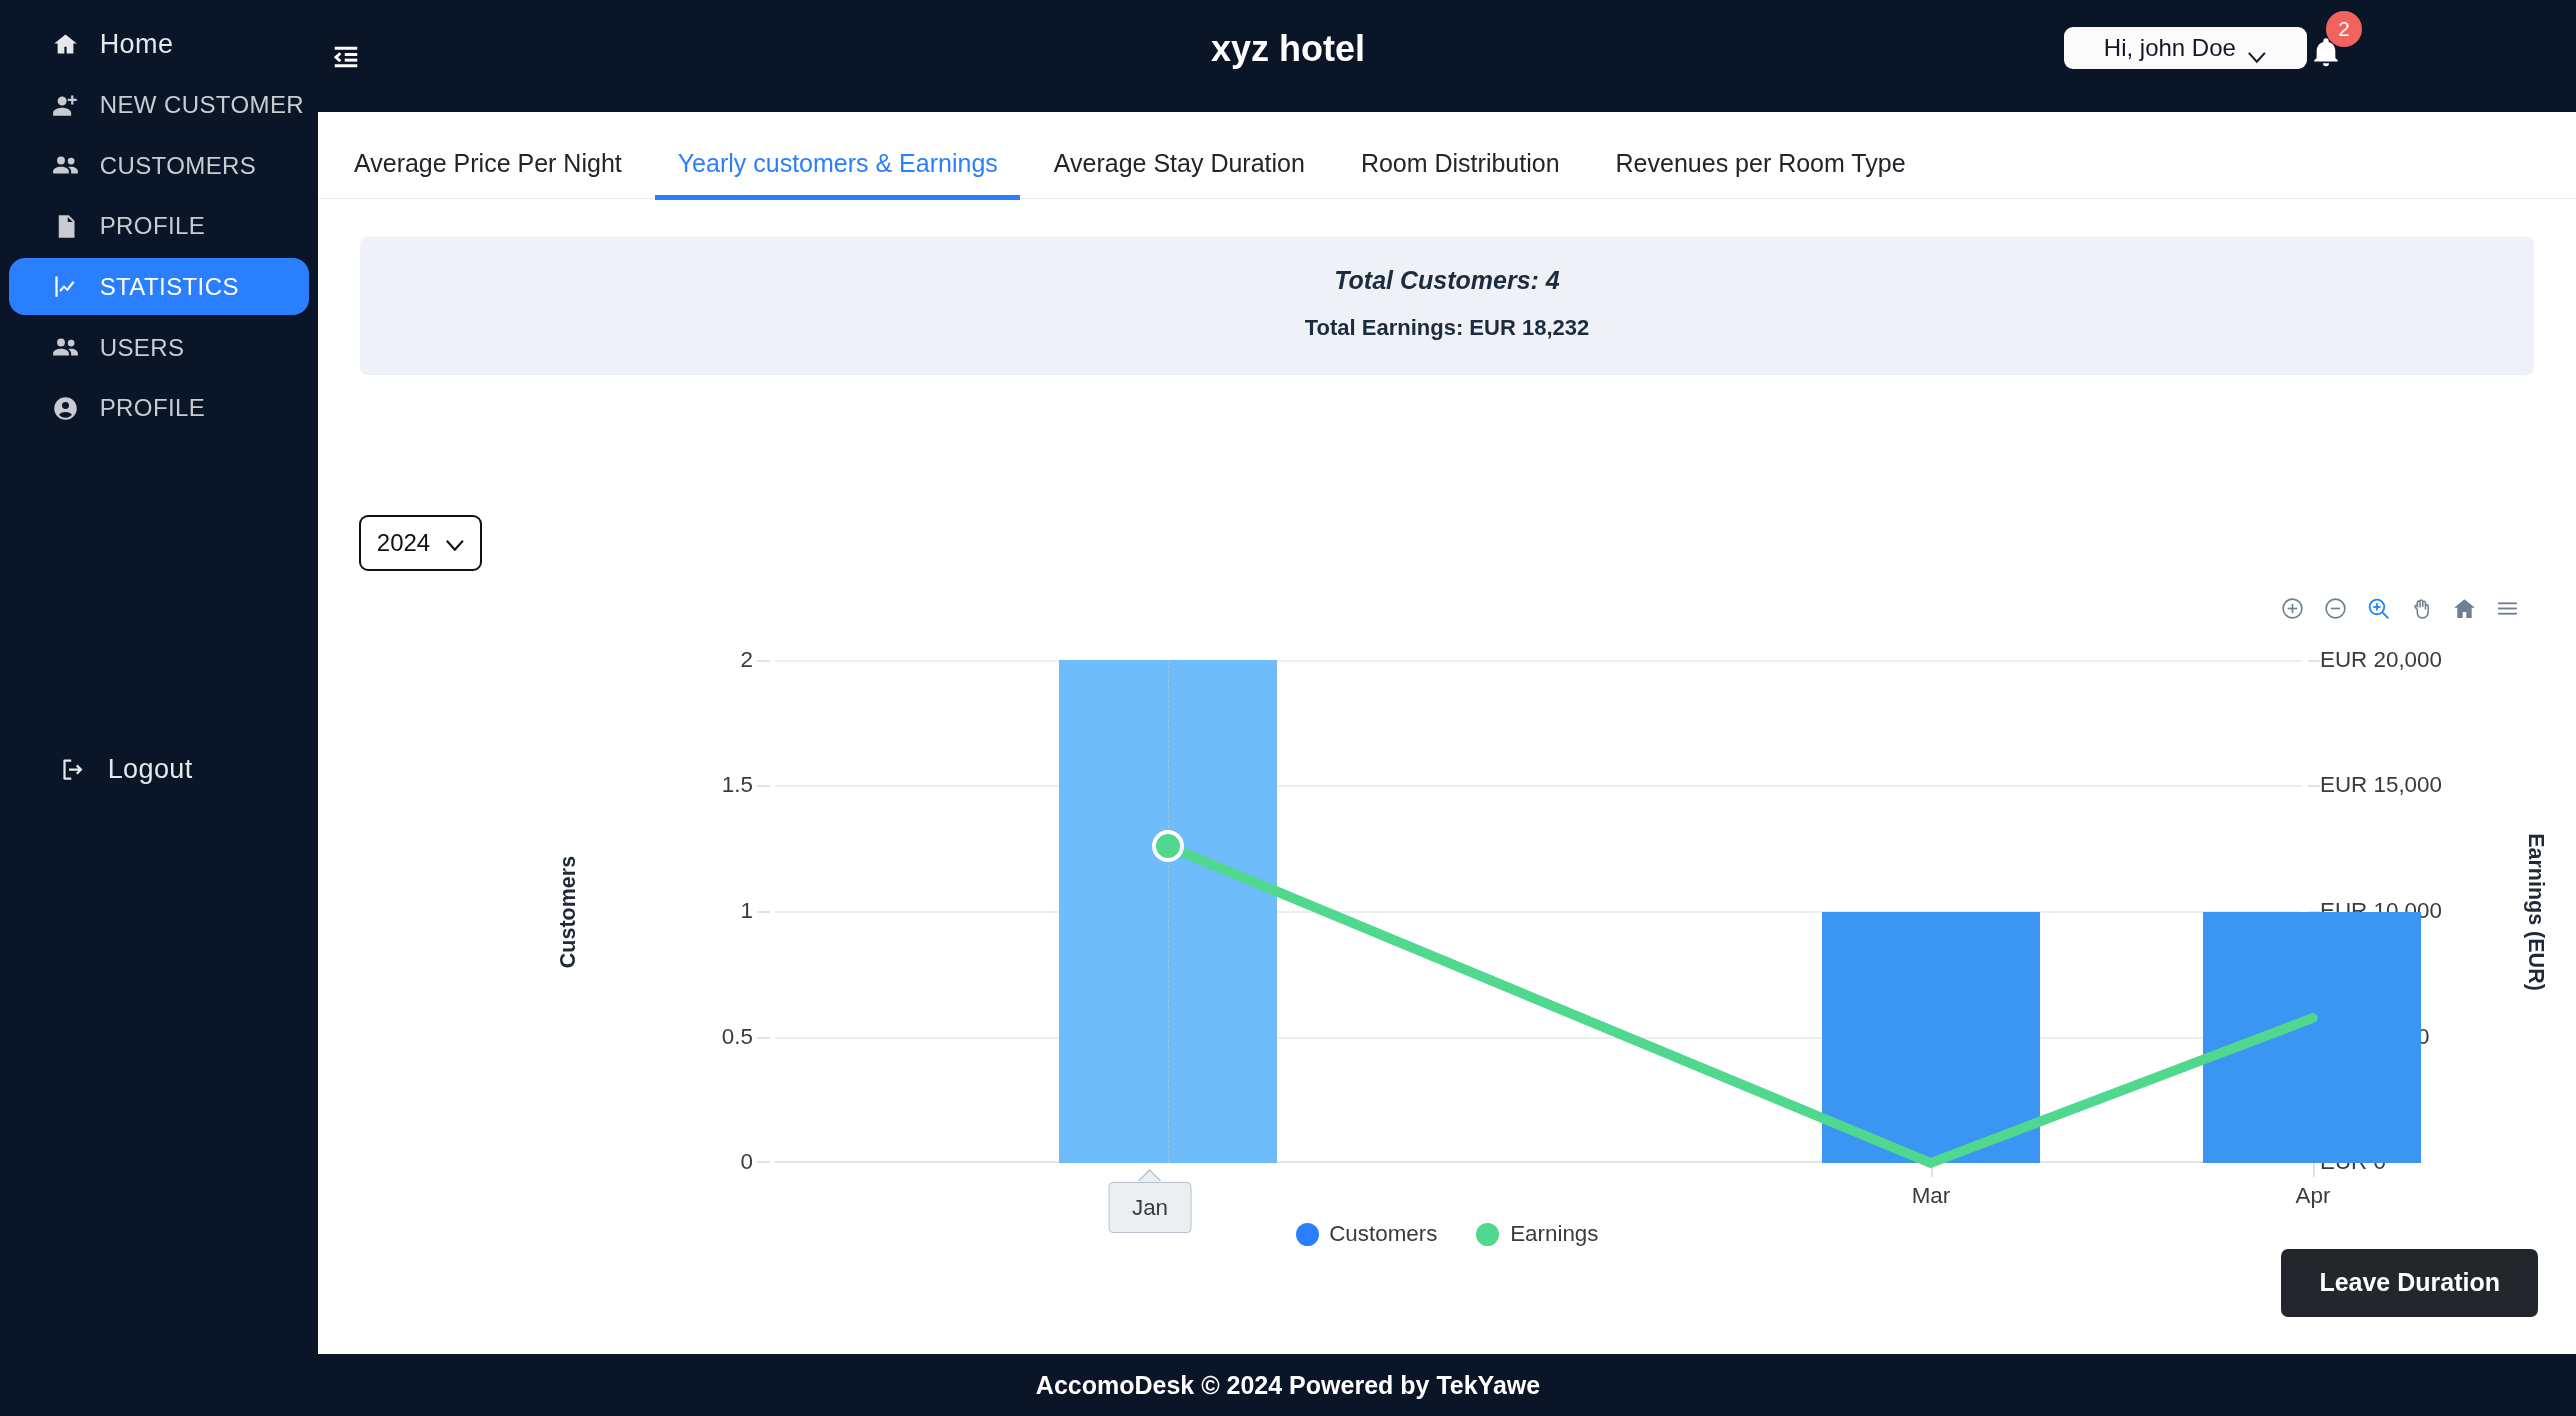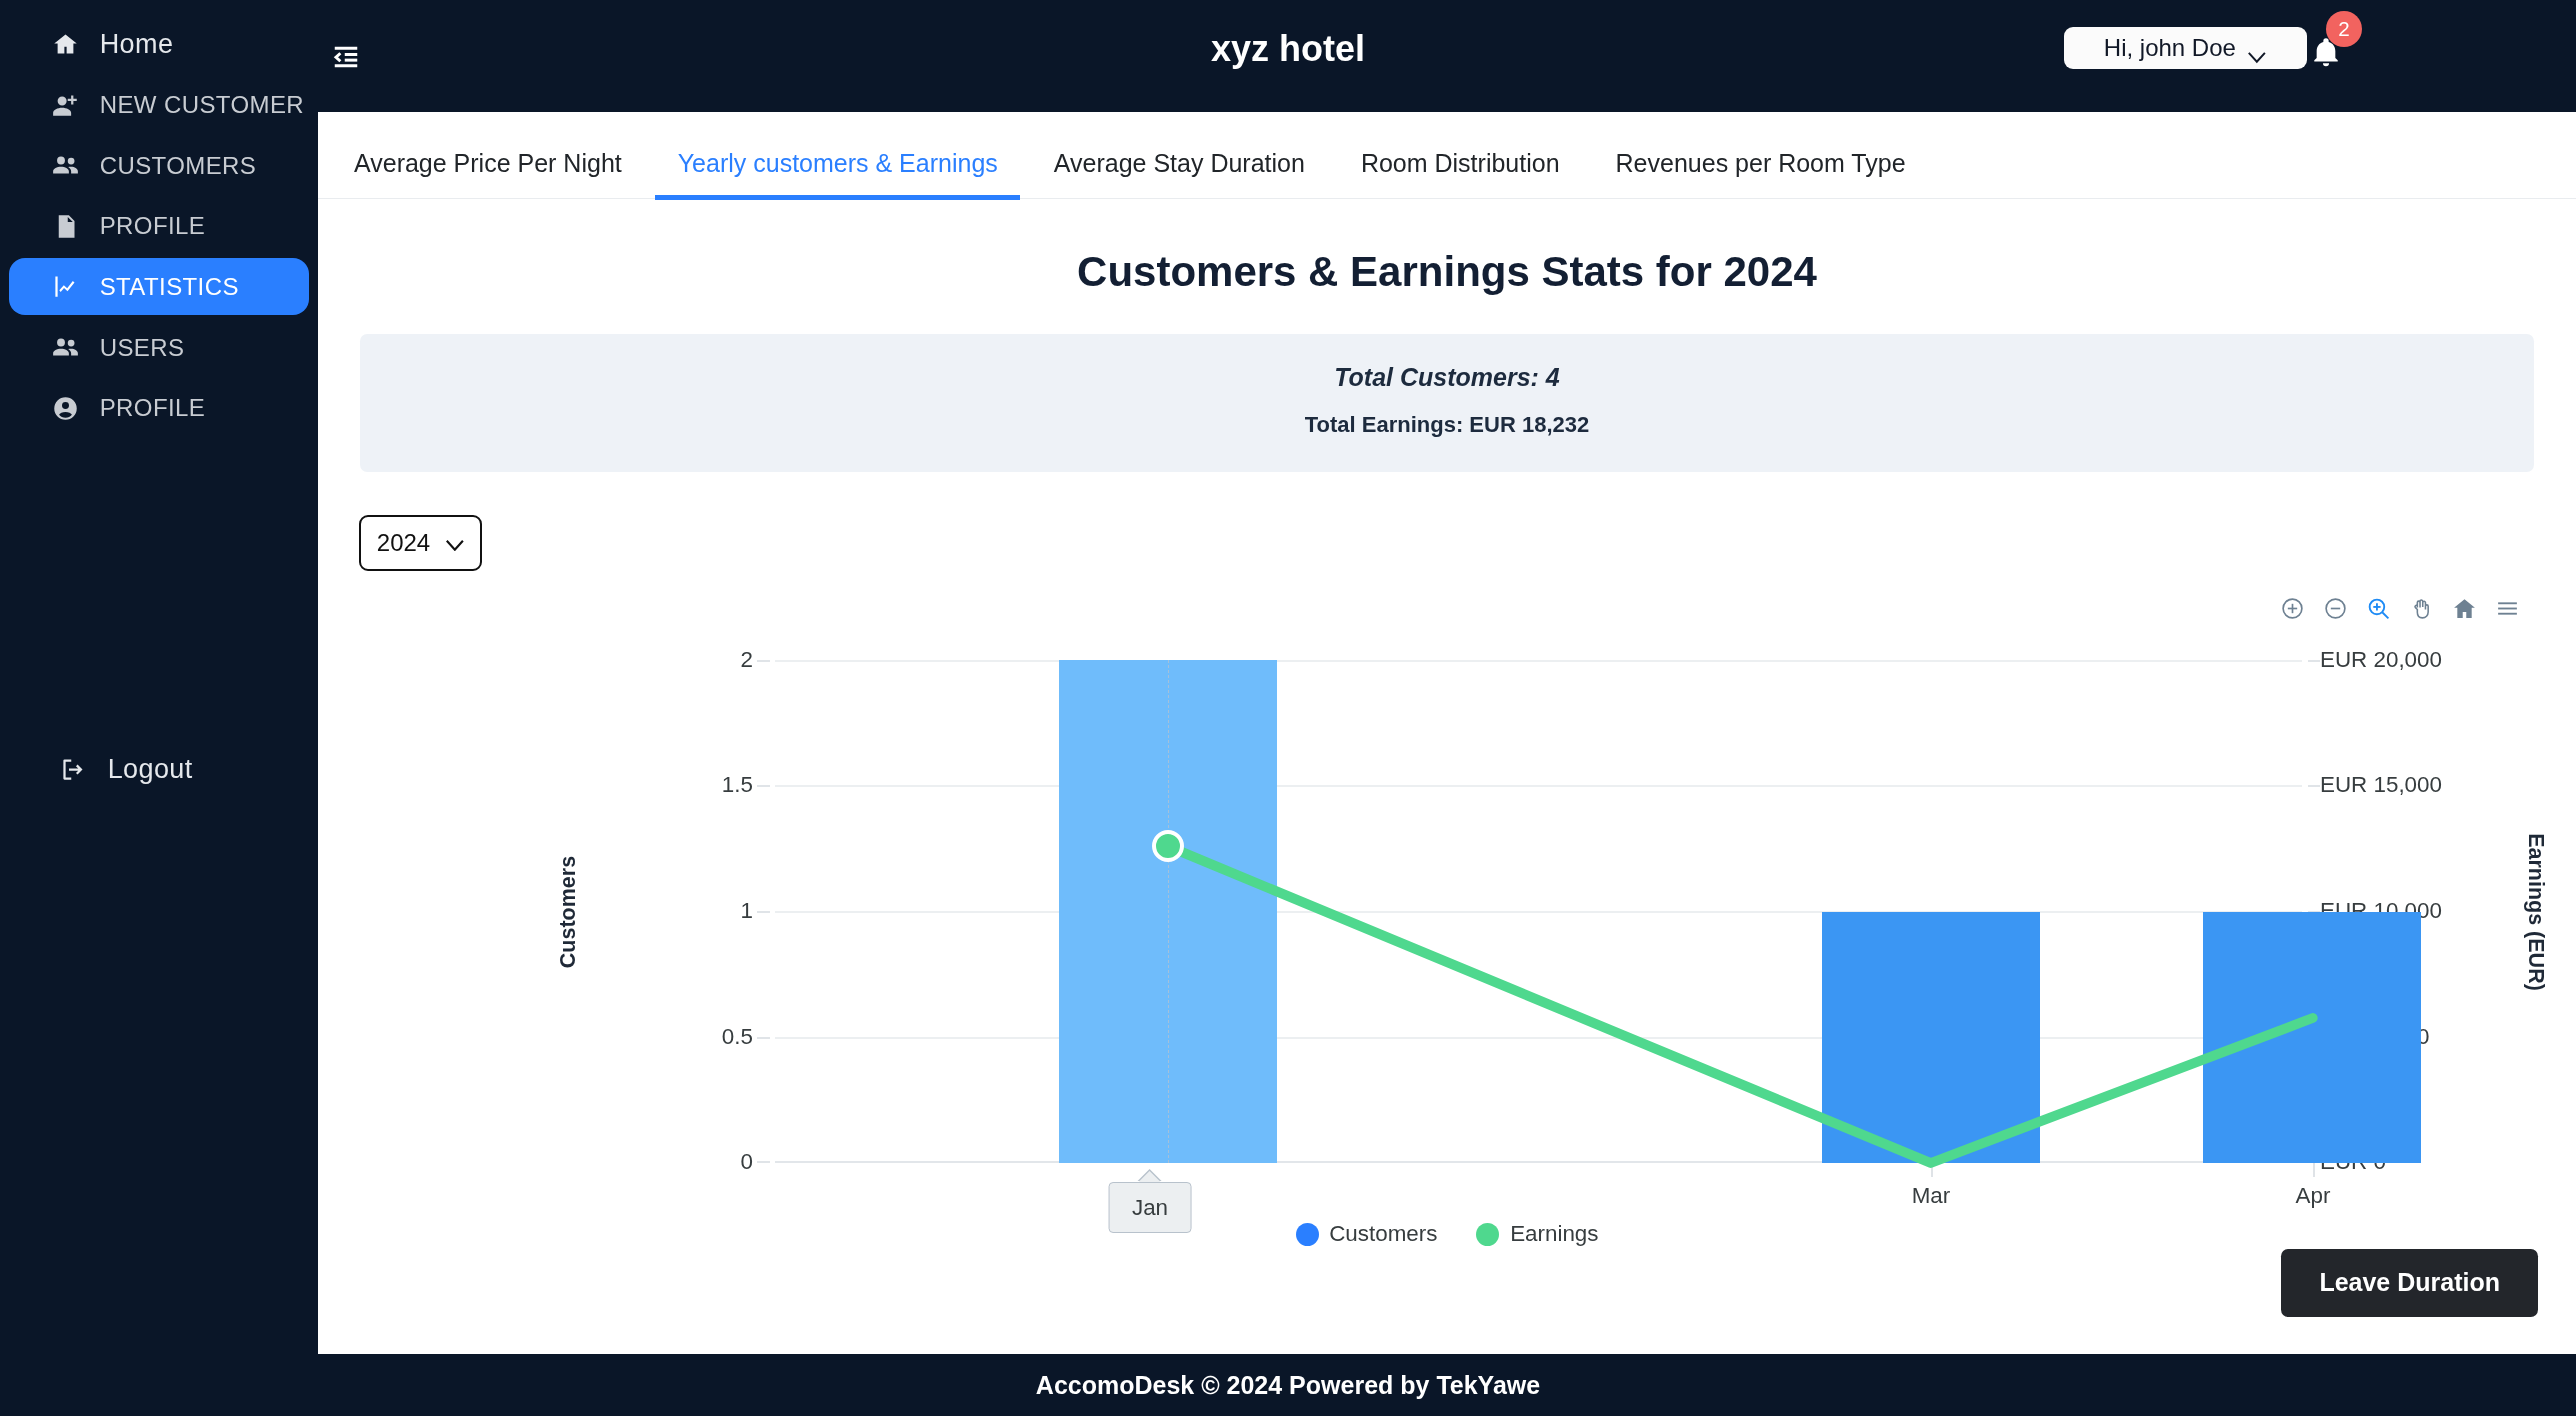--- a/index.html
+++ b/index.html
@@ -334,21 +334,20 @@
         <span>Average Stay Duration</span>
       </div>
       <div class="tab">
         <span>Room Distribution</span>
       </div>
       <div class="tab">
         <span>Revenues per Room Type</span>
       </div>
     </div>
 
-    <h1 class="page-title">Customers &amp; Earnings Stats for 2024</h1>
 
     <section class="stats-panel">
       <div class="stats-line1">Total Customers: 4</div>
       <div class="stats-line2">Total Earnings: EUR 18,232</div>
     </section>
 
     <div class="year-select">
       <span>2024</span>
       <span class="chev">
         <svg viewBox="0 0 22 14">

